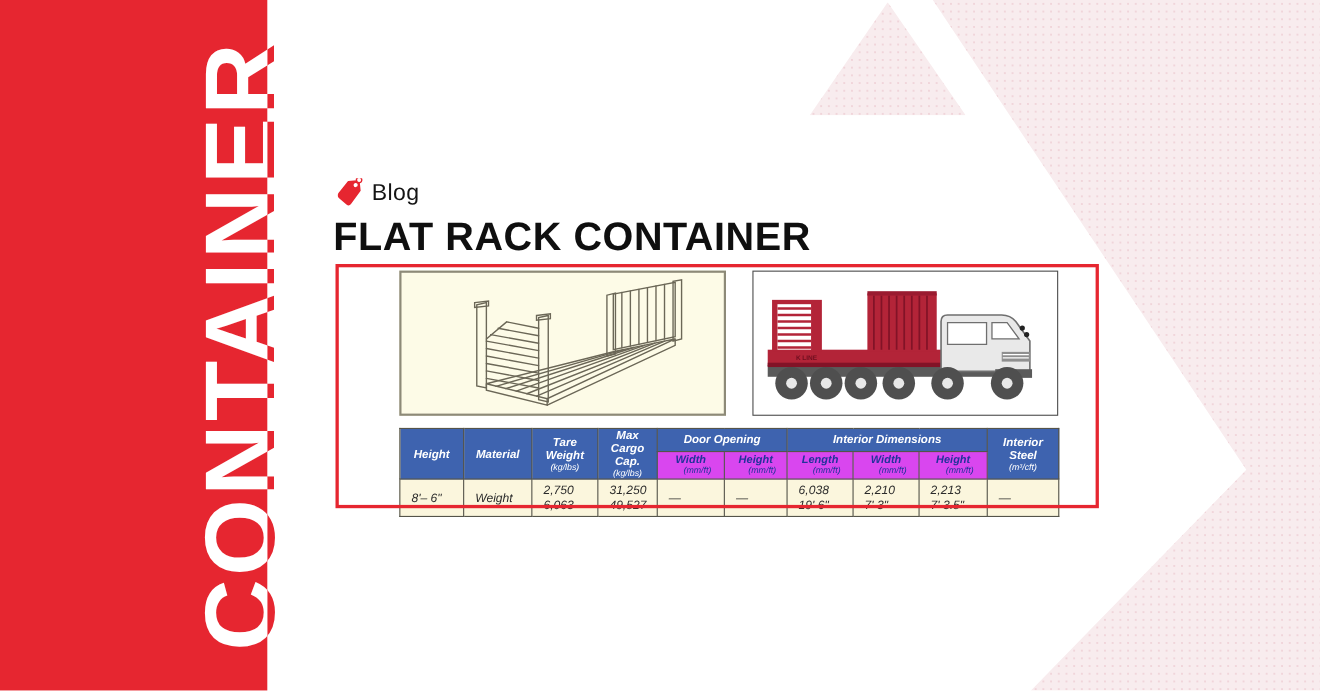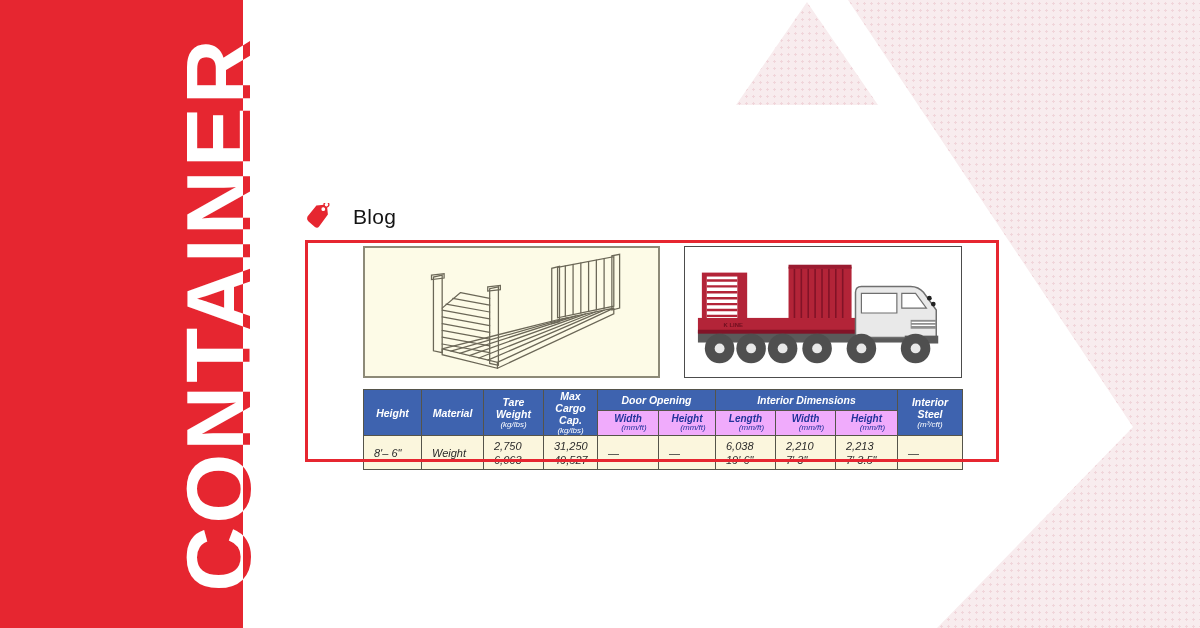--- a/index.html
+++ b/index.html
@@ -21,21 +21,21 @@
   .band-overflow-clip{position:absolute;left:243px;top:0;width:120px;height:628px;
     overflow:hidden;z-index:1;pointer-events:none;}
   .vtext{position:absolute;top:628px;width:628px;height:100px;line-height:100px;
     transform:rotate(-90deg);transform-origin:0 0;
     font-size:90px;font-weight:700;letter-spacing:3px;text-align:center;white-space:nowrap;}
   .band-clip .vtext{left:169px;color:#ffffff;}
   .band-overflow-clip .vtext{left:-74px;color:#e62630;}
 
   
   .content{position:absolute;left:0;top:0;width:1200px;height:628px;z-index:3;}
-  .blog-row{position:absolute;left:305px;top:162px;display:flex;align-items:center;gap:22px;margin-top:41px;}
+  .blog-row{position:absolute;left:305px;top:162px;display:flex;align-items:center;gap:7px;}
   .blog-row svg{display:block;}
   .blog-label{font-size:21px;font-weight:400;color:#141414;letter-spacing:.3px;}
   .page-title{position:absolute;left:303px;top:194px;margin:0;
     font-size:36px;font-weight:700;letter-spacing:.5px;color:#0f0f0f;white-space:nowrap;}
 
   
   .hero{position:absolute;left:305px;top:240px;width:694px;height:222px;}
   .hero-bg{position:absolute;left:0;top:0;width:694px;height:222px;background:#ffffff;}
   .hero-border{position:absolute;left:0;top:0;width:694px;height:222px;
     border:3px solid #e62630;box-sizing:border-box;z-index:6;pointer-events:none;}
@@ -44,21 +44,21 @@
   .panel-truck{left:379px;width:278px;background:#ffffff;border:1px solid #4c4c4c;}
   .panel svg{display:block;width:100%;height:100%;}
 
   
   .spec-table{position:absolute;left:58px;top:149px;width:599px;z-index:4;
     border-collapse:collapse;table-layout:fixed;background:#fbf6dd;}
   .spec-table th,.spec-table td{border:1px solid #55544a;padding:0;box-sizing:border-box;font-style:italic;}
   .spec-table .th-main{background:#3e63af;color:#ffffff;font-size:10.5px;font-weight:700;
     text-align:center;vertical-align:middle;line-height:1.15;}
   .spec-table .th-group{height:19px;}
-  .spec-table .th-sub{background:#f0abfc;color:#23339b;font-size:10px;font-weight:700;
+  .spec-table .th-sub{background:#d946ef;color:#23339b;font-size:10px;font-weight:700;
     text-align:center;vertical-align:middle;height:23px;line-height:1.1;}
   .unit{display:block;font-size:8px;font-weight:400;letter-spacing:0;}
   .th-sub .unit{color:#23339b;margin-left:12px;}
   .spec-table td{height:34px;font-size:11px;color:#2b2b2b;vertical-align:middle;
     text-align:left;padding-left:10px;line-height:1.3;background:#fbf6dd;}
   .spec-table td .l2{display:block;}
 
   
   .hline{display:block;}
 </style>
@@ -84,20 +84,21 @@
       <svg width="26" height="27" viewBox="0 0 26 27">
         <g transform="rotate(-6 13 13)">
           <path d="M2.5 12.5 L12.5 2.5 L20.5 2.5 Q23 2.5 23 5 L23 12.5 L13 23.5 Q11 25.6 8.8 23.5 L3 17.5 Q1 15.3 2.5 12.5 Z" fill="#e62630"></path>
           <circle cx="19" cy="6.8" r="1.9" fill="#ffffff"></circle>
           <circle cx="22.6" cy="2.6" r="2.4" fill="#ffffff" stroke="#e62630" stroke-width="1.3"></circle>
         </g>
       </svg>
       <span class="blog-label">Blog</span>
     </div>
 
+    <h1 class="page-title">FLAT RACK CONTAINER</h1>
 
     <div class="hero">
       <div class="hero-bg"></div>
 
       <div class="panel panel-rack">
         <svg viewBox="0 0 297 132">
           <g fill="none" stroke="#6b6757" stroke-width="1.3" stroke-linecap="round">
 
             <path d="M196 20 L254 9 L254 60 L196 72 Z"></path>
             <path d="M204 18.5 L204 70.3 M212 17 L212 68.7 M220 15.5 L220 67 M228 14 L228 65.4 M236 12.4 L236 63.7 M244 10.9 L244 62.1"></path>

